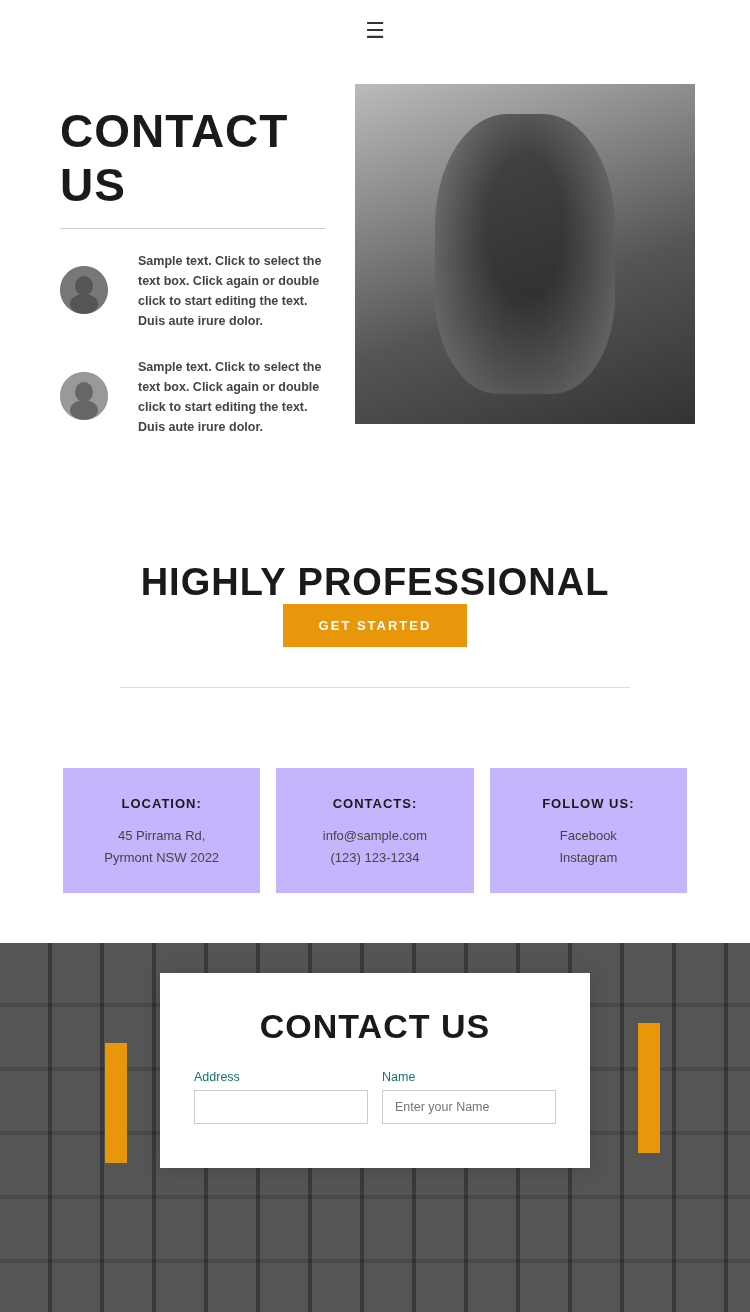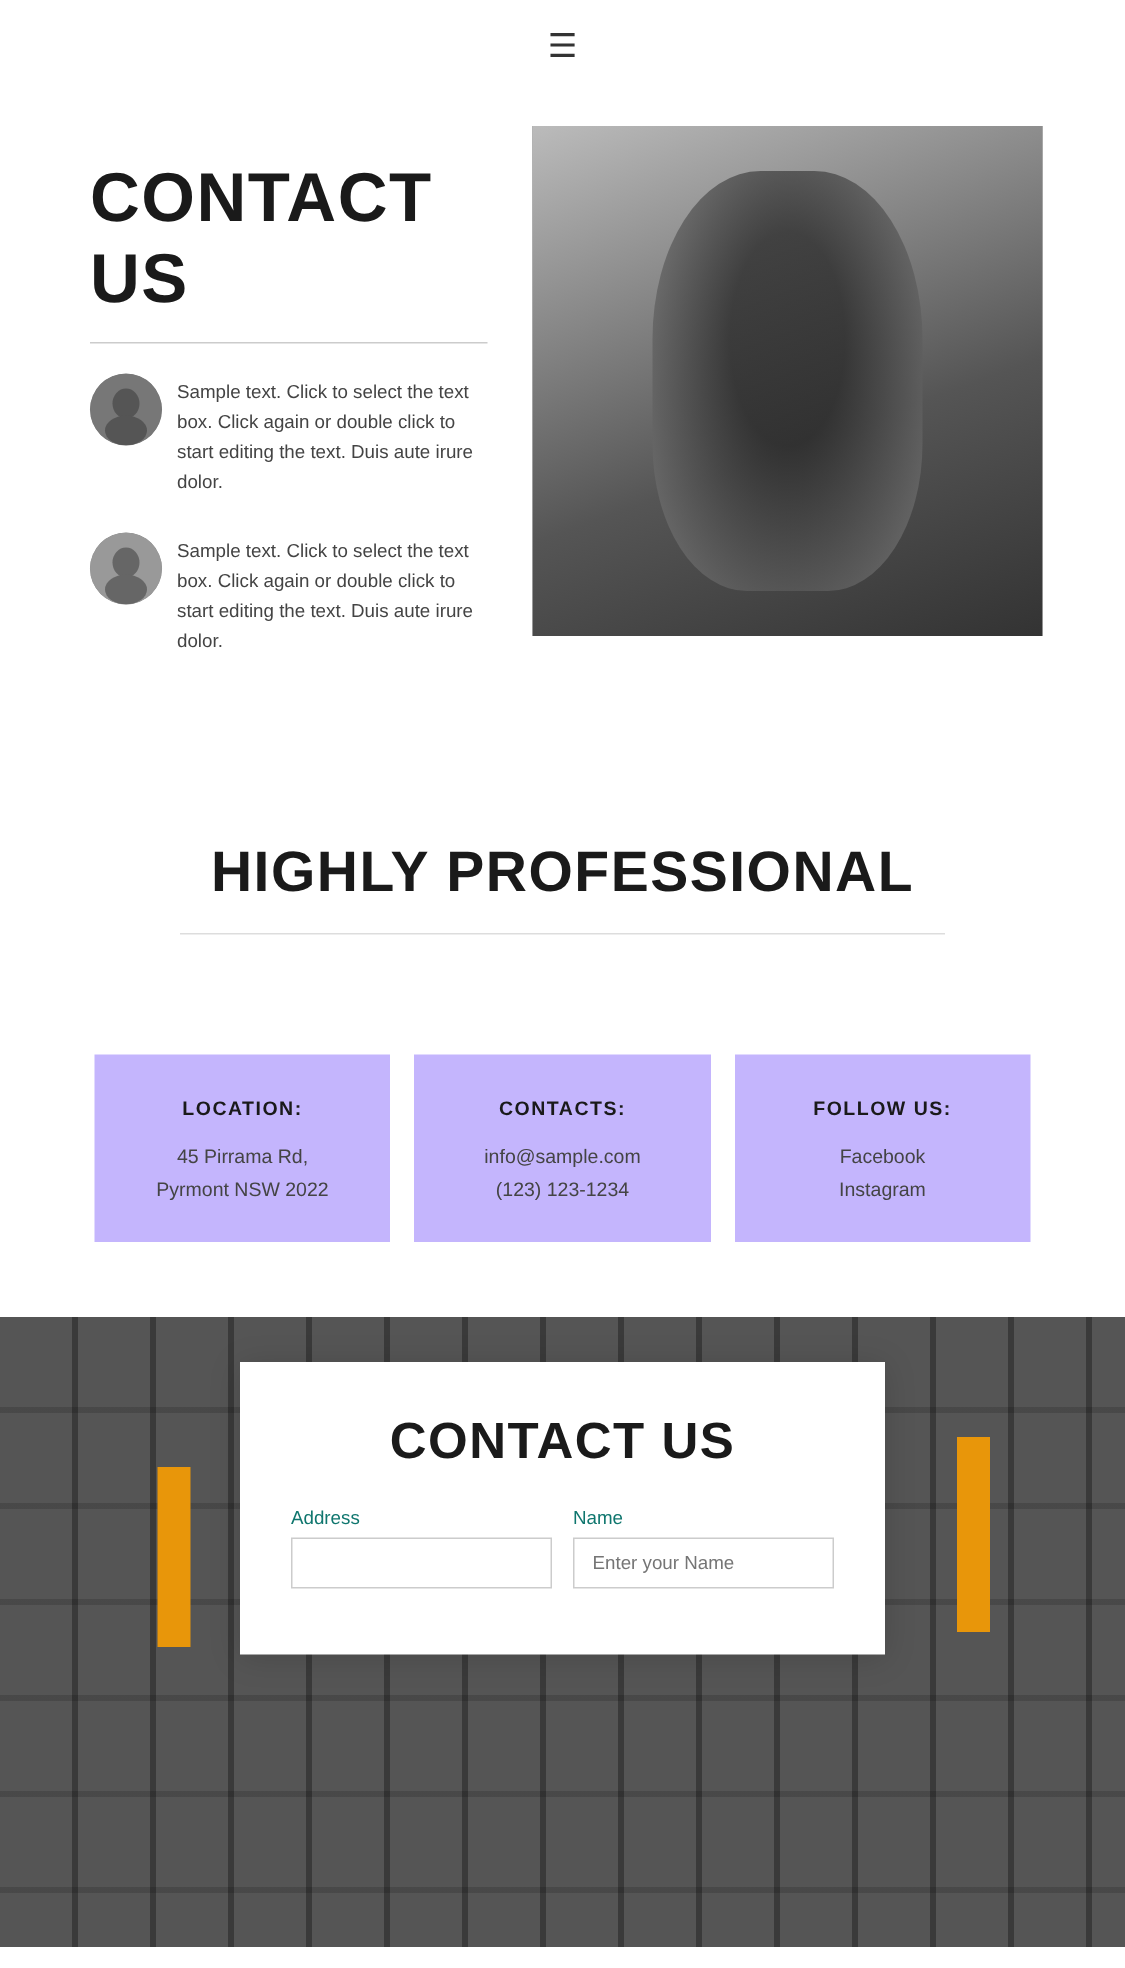--- a/index.html
+++ b/index.html
@@ -50,23 +50,24 @@
       margin-bottom: 18px;
     }
     .hero-divider {
       border: none;
       border-top: 1px solid #ccc;
       margin-bottom: 20px;
       width: 100%;
     }
     .contact-item {
       display: flex;
-      align-items: flex-start;
+      align-items: center;
       margin-bottom: 24px;
-      gap: 10px;
+      gap: 30px;
+      font-weight: bold;
     }
     .avatar-circle {
       width: 48px;
       height: 48px;
       border-radius: 50%;
       background: #888;
       flex-shrink: 0;
       overflow: hidden;
       display: flex;
       align-items: center;
@@ -320,20 +321,21 @@
   </div>
   <div class="hero-right">
     <div class="hero-image">
       <div class="hero-image-placeholder"></div>
     </div>
   </div>
 </section>
 
 <section class="professional-section">
   <h2>HIGHLY PROFESSIONAL</h2>
+  <button class="get-started-btn">GET STARTED</button>
   <br>
   <hr class="section-divider">
 </section>
 
 <div class="info-boxes">
   <div class="info-box">
     <div class="info-box-label">LOCATION:</div>
     <div class="info-box-text">
       45 Pirrama Rd,<br>Pyrmont NSW 2022
     </div>

